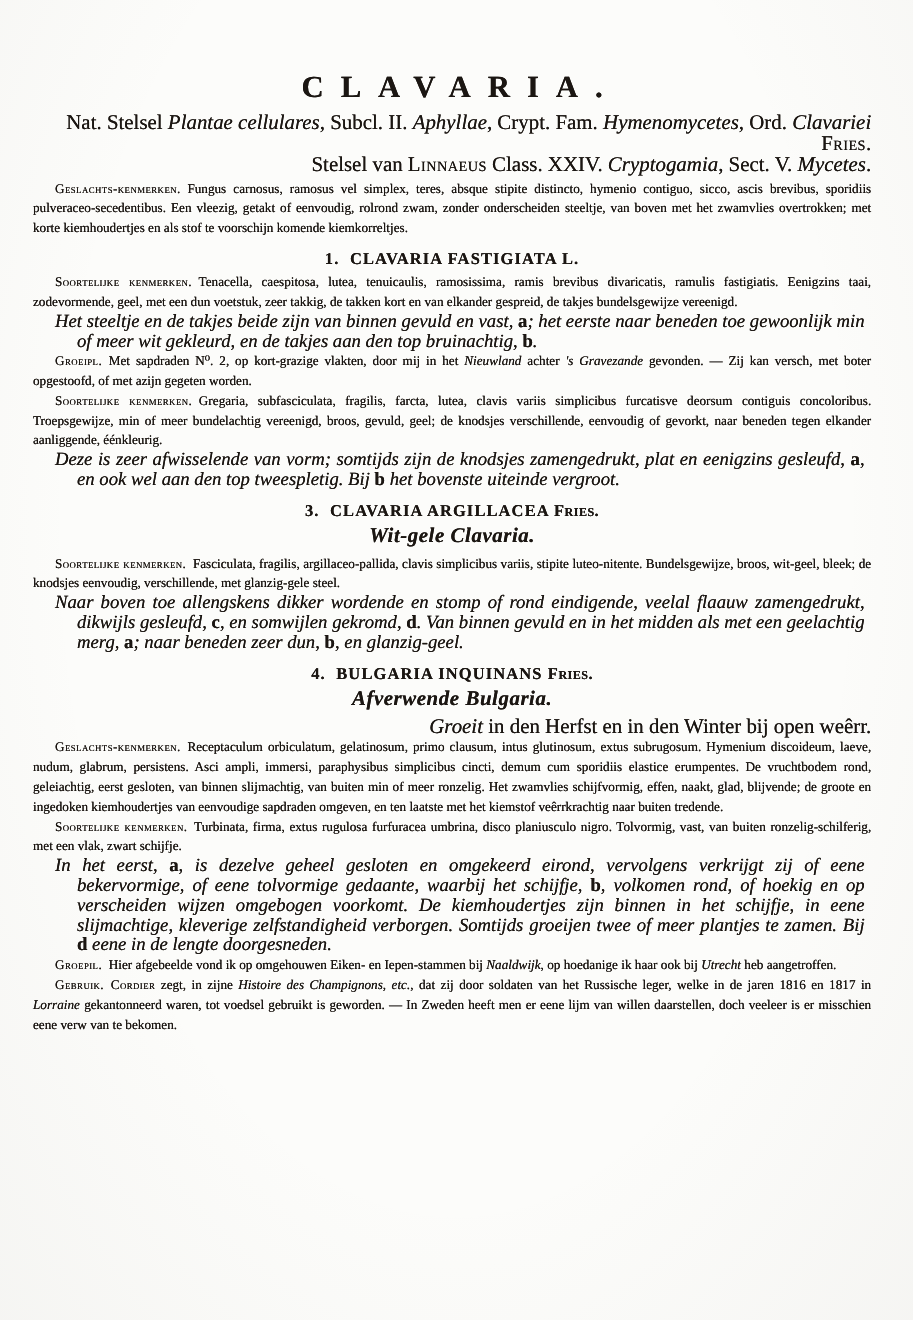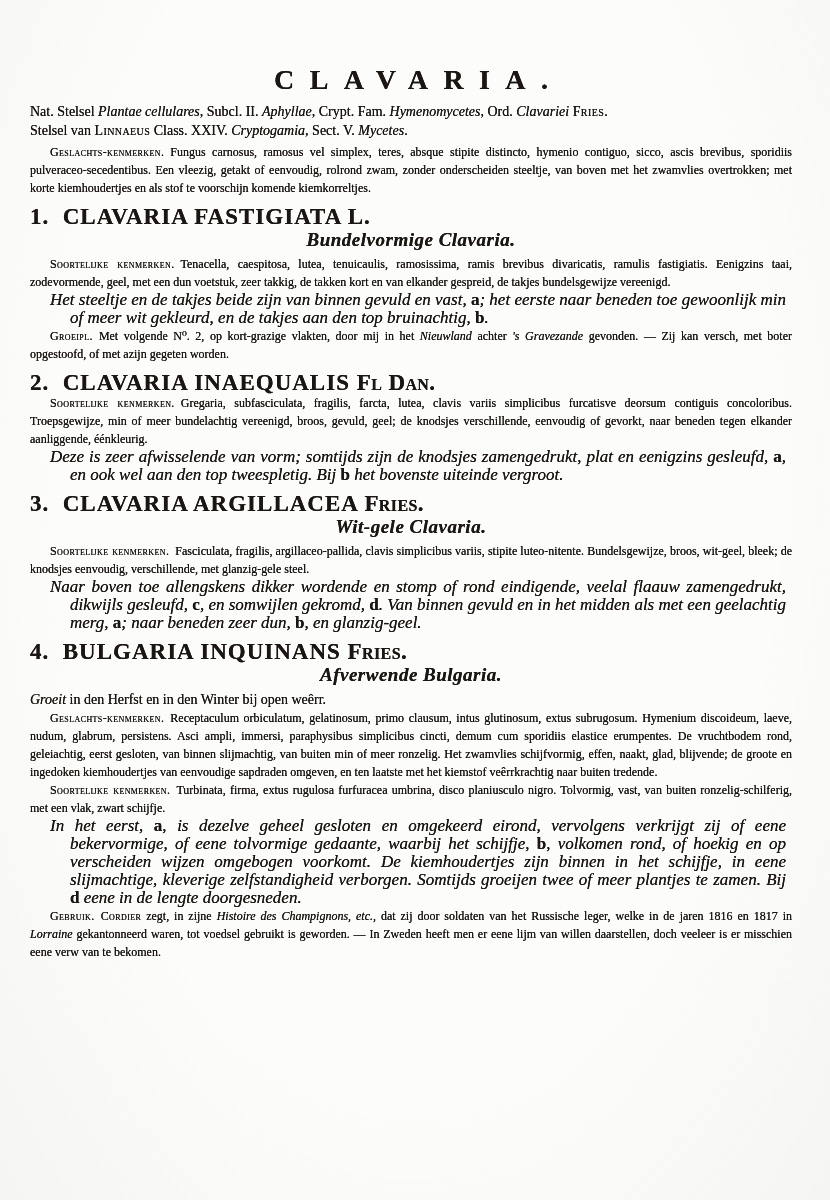--- a/index.html
+++ b/index.html
@@ -22,22 +22,22 @@
     margin: 0 0 6px 0;
     text-align: center;
     font-size: 28px;
     font-weight: bold;
     letter-spacing: 0.55em;
     text-indent: 0.55em;
     text-shadow: 0 0 0.6px currentColor;
   }
   .center-line {
     margin: 0;
-    text-align: left;
-    font-size: 14px;
+    text-align: right;
+    font-size: 19px;
     line-height: 19px;
     text-shadow: 0 0 0.3px currentColor;
   }
   .para {
     margin: 0;
     text-align: justify;
     text-indent: 20px;
     font-size: 12px;
     line-height: 18px;
     text-shadow: 0 0 0.3px currentColor;
@@ -46,22 +46,22 @@
     margin: 0 6px 0 40px;
     text-align: justify;
     text-indent: -20px;
     font-size: 17px;
     line-height: 18px;
     font-style: italic;
     text-shadow: 0 0 0.3px currentColor;
   }
   .section-heading {
     margin: 9px 0 0 0;
-    text-align: left;
-    font-size: 23px;
+    text-align: center;
+    font-size: 15px;
     line-height: 22px;
     font-weight: bold;
     letter-spacing: 1px;
     text-shadow: 0 0 0.5px currentColor;
   }
   .section-subheading {
     margin: 0 0 4px 0;
     text-align: center;
     font-size: 19px;
     line-height: 23px;
@@ -80,34 +80,33 @@
 
 <div class="page">
   <h1 class="title">CLAVARIA.</h1>
 
   <p class="center-line"><span>Nat. Stelsel </span><span class="run-i">Plantae cellulares</span><span>, Subcl. II. </span><span class="run-i">Aphyllae</span><span>, Crypt. Fam. </span><span class="run-i">Hymenomycetes</span><span>, Ord. </span><span class="run-i">Clavariei</span><span> </span><span class="run-sc">Fries</span><span>.</span></p>
   <p class="center-line"><span>Stelsel van </span><span class="run-sc">Linnaeus</span><span> Class. XXIV. </span><span class="run-i">Cryptogamia</span><span>, Sect. V. </span><span class="run-i">Mycetes</span><span>.</span></p>
   <div class="gap-sm"></div>
   <p class="para"><span class="run-sc">Geslachts-kenmerken.</span><span> Fungus carnosus, ramosus vel simplex, teres, absque stipite distincto, hymenio contiguo, sicco, ascis brevibus, sporidiis pulveraceo-secedentibus.  Een vleezig, getakt of eenvoudig, rolrond zwam, zonder onderscheiden steeltje, van boven met het zwamvlies overtrokken; met korte kiemhoudertjes en als stof te voorschijn komende kiemkorreltjes.</span></p>
 
   <h2 class="section-heading"><span>1.&nbsp;&nbsp;CLAVARIA FASTIGIATA L.</span></h2>
-  <h3 class="section-subheading"><span>Bundelvormige Clavaria.</span></h3>
   <p class="para"><span class="run-sc">Soortelijke kenmerken.</span><span> Tenacella, caespitosa, lutea, tenuicaulis, ramosissima, ramis brevibus divaricatis, ramulis fastigiatis.  Eenigzins taai, zodevormende, geel, met een dun voetstuk, zeer takkig, de takken kort en van elkander gespreid, de takjes bundelsgewijze vereenigd.</span></p>
   <p class="italic-para"><span>Het steeltje en de takjes beide zijn van binnen gevuld en vast, </span><span class="run-b">a</span><span>; het eerste naar beneden toe gewoonlijk min of meer wit gekleurd, en de takjes aan den top bruinachtig, </span><span class="run-b">b</span><span>.</span></p>
-  <p class="para"><span class="run-sc">Groeipl.</span><span> Met volgende N⁰. 2, op kort-grazige vlakten, door mij in het </span><span class="run-i">Nieuwland</span><span> achter </span><span class="run-i">'s Gravezande</span><span> gevonden. — Zij kan versch, met boter opgestoofd, of met azijn gegeten worden.</span></p>
+  <p class="para"><span class="run-sc">Groeipl.</span><span> Met sapdraden N⁰. 2, op kort-grazige vlakten, door mij in het </span><span class="run-i">Nieuwland</span><span> achter </span><span class="run-i">'s Gravezande</span><span> gevonden. — Zij kan versch, met boter opgestoofd, of met azijn gegeten worden.</span></p>
 
-  <h2 class="section-heading"><span>2.&nbsp;&nbsp;CLAVARIA INAEQUALIS </span><span class="run-sc">Fl Dan.</span></h2>
   <p class="para"><span class="run-sc">Soortelijke kenmerken.</span><span> Gregaria, subfasciculata, fragilis, farcta, lutea, clavis variis simplicibus furcatisve deorsum contiguis concoloribus.  Troepsgewijze, min of meer bundelachtig vereenigd, broos, gevuld, geel; de knodsjes verschillende, eenvoudig of gevorkt, naar beneden tegen elkander aanliggende, éénkleurig.</span></p>
   <p class="italic-para"><span>Deze is zeer afwisselende van vorm; somtijds zijn de knodsjes zamengedrukt, plat en eenigzins gesleufd, </span><span class="run-b">a</span><span>, en ook wel aan den top tweespletig.  Bij </span><span class="run-b">b</span><span> het bovenste uiteinde vergroot.</span></p>
 
   <h2 class="section-heading"><span>3.&nbsp;&nbsp;CLAVARIA ARGILLACEA </span><span class="run-sc">Fries.</span></h2>
   <h3 class="section-subheading"><span>Wit-gele Clavaria.</span></h3>
   <p class="para"><span class="run-sc">Soortelijke kenmerken.</span><span> Fasciculata, fragilis, argillaceo-pallida, clavis simplicibus variis, stipite luteo-nitente.  Bundelsgewijze, broos, wit-geel, bleek; de knodsjes eenvoudig, verschillende, met glanzig-gele steel.</span></p>
   <p class="italic-para"><span>Naar boven toe allengskens dikker wordende en stomp of rond eindigende, veelal flaauw zamengedrukt, dikwijls gesleufd, </span><span class="run-b">c</span><span>, en somwijlen gekromd, </span><span class="run-b">d</span><span>.  Van binnen gevuld en in het midden als met een geelachtig merg, </span><span class="run-b">a</span><span>; naar beneden zeer dun, </span><span class="run-b">b</span><span>, en glanzig-geel.</span></p>
 
   <h2 class="section-heading"><span>4.&nbsp;&nbsp;BULGARIA INQUINANS </span><span class="run-sc">Fries.</span></h2>
   <h3 class="section-subheading"><span>Afverwende Bulgaria.</span></h3>
   <p class="center-line"><span class="run-i">Groeit</span><span> in den Herfst en in den Winter bij open weêrr.</span></p>
   <p class="para"><span class="run-sc">Geslachts-kenmerken.</span><span> Receptaculum orbiculatum, gelatinosum, primo clausum, intus glutinosum, extus subrugosum.  Hymenium discoideum, laeve, nudum, glabrum, persistens.  Asci ampli, immersi, paraphysibus simplicibus cincti, demum cum sporidiis elastice erumpentes.  De vruchtbodem rond, geleiachtig, eerst gesloten, van binnen slijmachtig, van buiten min of meer ronzelig.  Het zwamvlies schijfvormig, effen, naakt, glad, blijvende; de groote en ingedoken kiemhoudertjes van eenvoudige sapdraden omgeven, en ten laatste met het kiemstof veêrrkrachtig naar buiten tredende.</span></p>
   <p class="para"><span class="run-sc">Soortelijke kenmerken.</span><span> Turbinata, firma, extus rugulosa furfuracea umbrina, disco planiusculo nigro.  Tolvormig, vast, van buiten ronzelig-schilferig, met een vlak, zwart schijfje.</span></p>
   <p class="italic-para"><span>In het eerst, </span><span class="run-b">a</span><span>, is dezelve geheel gesloten en omgekeerd eirond, vervolgens verkrijgt zij of eene bekervormige, of eene tolvormige gedaante, waarbij het schijfje, </span><span class="run-b">b</span><span>, volkomen rond, of hoekig en op verscheiden wijzen omgebogen voorkomt.  De kiemhoudertjes zijn binnen in het schijfje, in eene slijmachtige, kleverige zelfstandigheid verborgen.  Somtijds groeijen twee of meer plantjes te zamen.  Bij </span><span class="run-b">d</span><span> eene in de lengte doorgesneden.</span></p>
+  <p class="para"><span class="run-sc">Groepil.</span><span> Hier afgebeelde vond ik op omgehouwen Eiken- en Iepen-stammen bij </span><span class="run-i">Naaldwijk</span><span>, op hoedanige ik haar ook bij </span><span class="run-i">Utrecht</span><span> heb aangetroffen.</span></p>
   <p class="para"><span class="run-sc">Gebruik.</span><span> </span><span class="run-sc">Cordier</span><span> zegt, in zijne </span><span class="run-i">Histoire des Champignons, etc.</span><span>, dat zij door soldaten van het Russische leger, welke in de jaren 1816 en 1817 in </span><span class="run-i">Lorraine</span><span> gekantonneerd waren, tot voedsel gebruikt is geworden. — In Zweden heeft men er eene lijm van willen daarstellen, doch veeleer is er misschien eene verw van te bekomen.</span></p>
 </div>
 
 </body></html>

